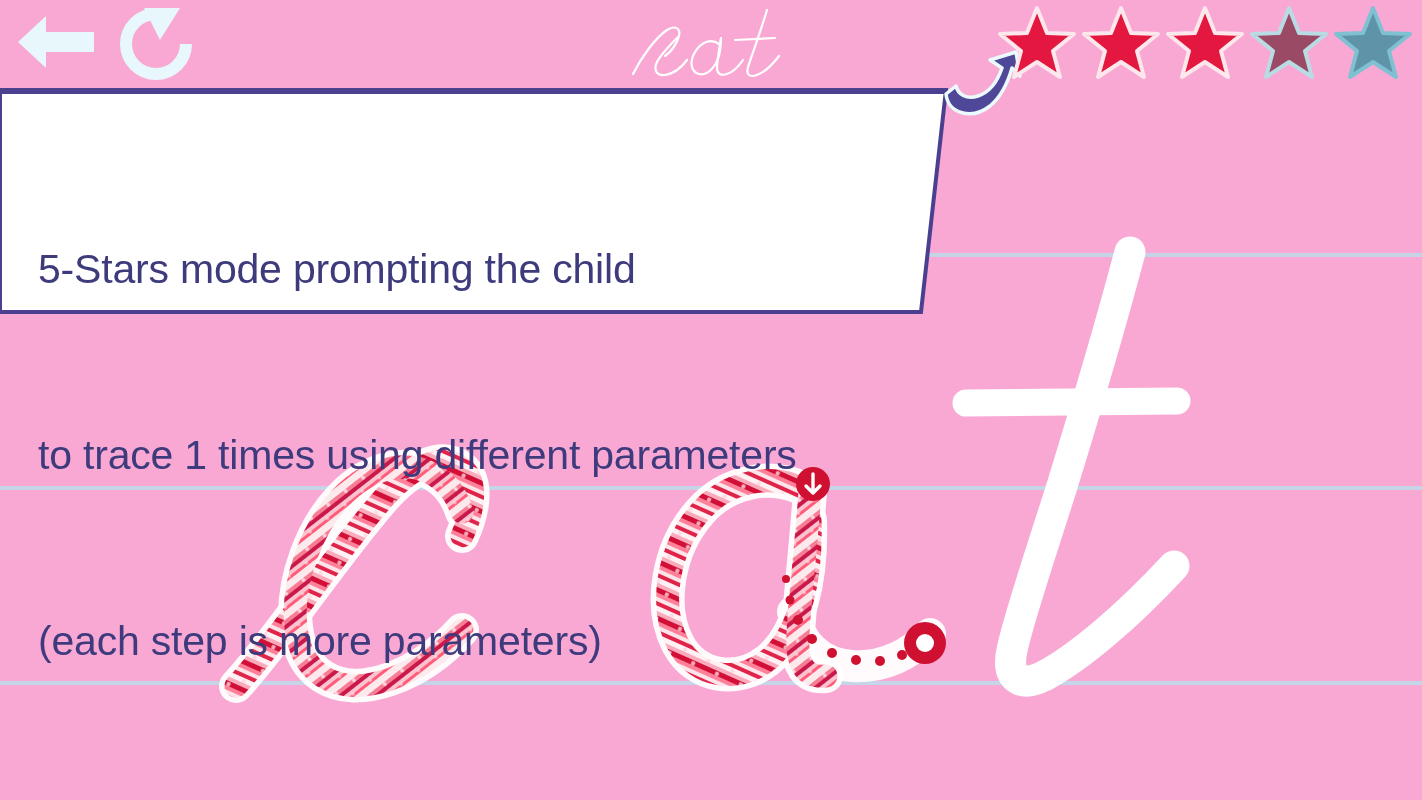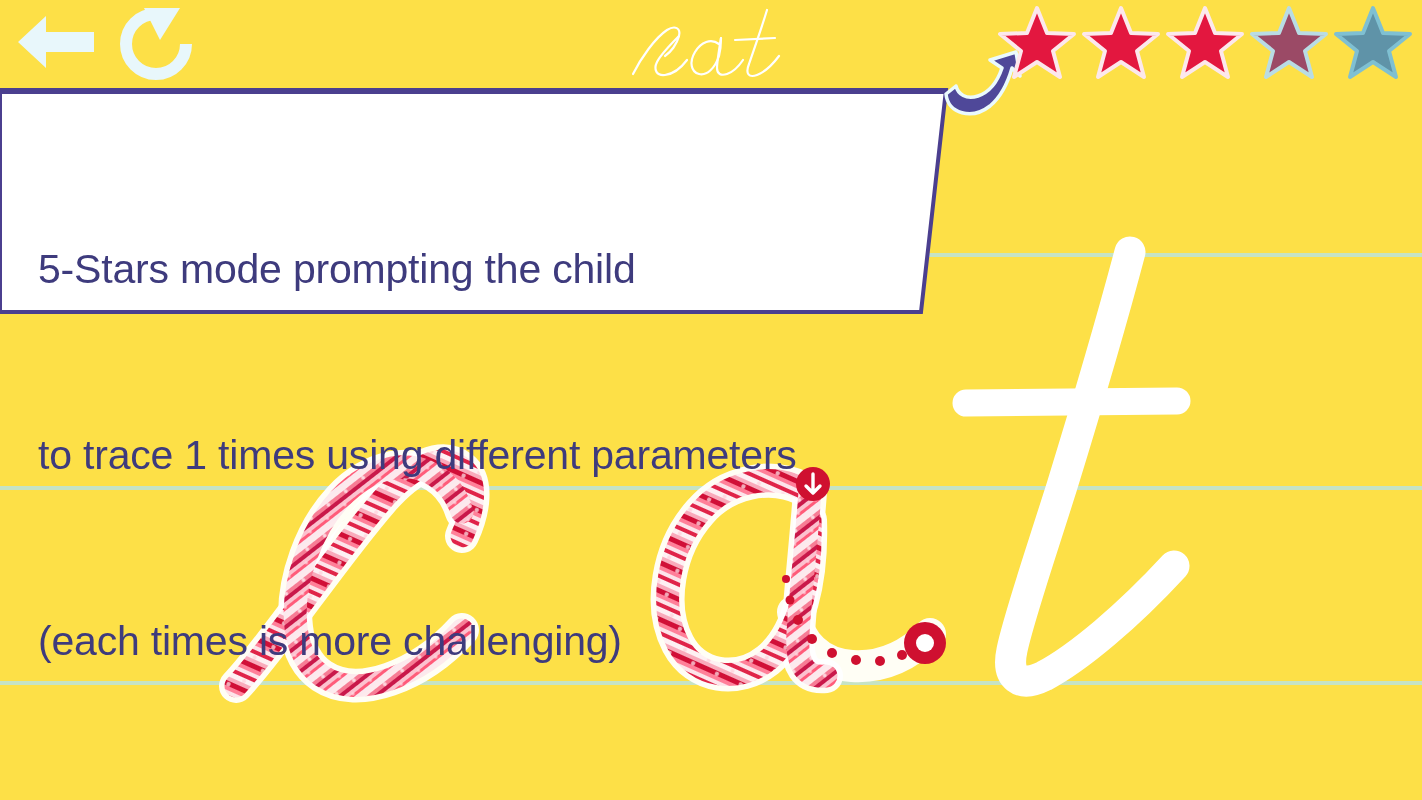--- a/index.html
+++ b/index.html
@@ -6,21 +6,21 @@
   html, body {
     margin: 0;
     padding: 0;
     background: #000;
   }
   #app {
     position: relative;
     width: 1422px;
     height: 800px;
     overflow: hidden;
-    background: #fde047;
+    background: #f9a8d4;
     font-family: "Liberation Sans", sans-serif;
     user-select: none;
   }
 
   
   .guideline {
     position: absolute;
     left: 0;
     width: 1422px;
     height: 4px;
@@ -244,21 +244,21 @@
   <div class="callout">
     <div class="callout-shape">
       <svg width="960" height="228" viewBox="0 0 960 228" xmlns="http://www.w3.org/2000/svg">
         <polygon points="0,2 946,2 921,224 0,224" fill="#ffffff" stroke="#4b3f8f" stroke-width="4"></polygon>
         <line x1="0" y1="3" x2="946" y2="3" stroke="#4b3f8f" stroke-width="6"></line>
       </svg>
     </div>
     <div class="callout-text">
       <span class="callout-line">5-Stars mode prompting the child</span>
       <span class="callout-line">to trace 1 times using different parameters</span>
-      <span class="callout-line">(each times is more challenging)</span>
+      <span class="callout-line">(each step is more parameters)</span>
     </div>
   </div>
 
   <div class="callout-arrow">
     <svg width="110" height="80" viewBox="0 0 110 80" xmlns="http://www.w3.org/2000/svg">
       <path d="M18,46 C20,66 44,72 62,58 C74,48 80,34 84,20
                L92,28 L88,4 L62,12 L74,20
                C70,32 62,44 50,48 C38,52 30,46 28,38 Z" fill="#4f4899" stroke="#eafafd" stroke-width="3.5" stroke-linejoin="round"></path>
     </svg>
   </div>

